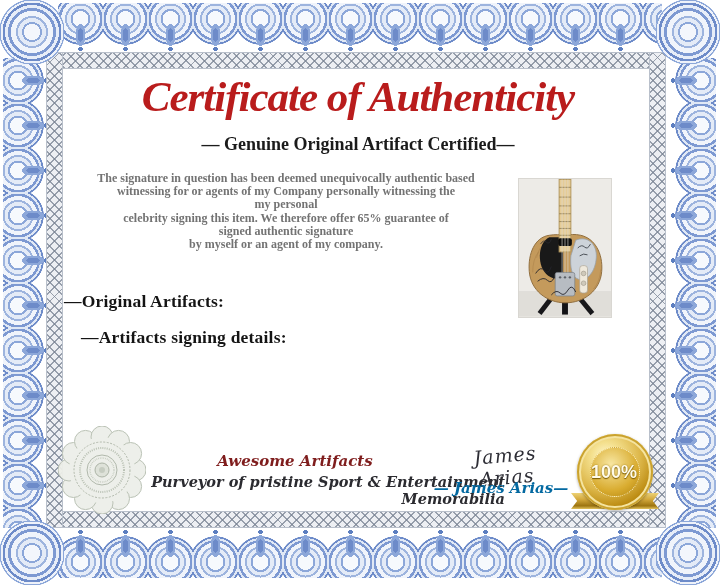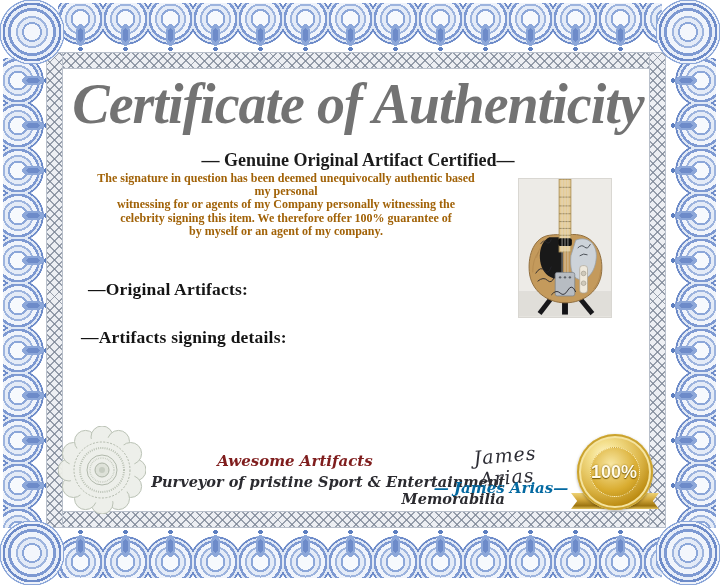--- a/index.html
+++ b/index.html
@@ -57,35 +57,35 @@
     background:
       radial-gradient(circle at 50% 50%, #f3f6fc 0 8px, #8ca7d9 8px 10px, #e4ebf7 10px 14px, #9db4de 14px 16px, #f0f4fb 16px 21px, var(--lace-blue,#7d99d2) 21px 24px, #e7edf8 24px 27px, #6d8bc9 27px 29.5px, #eef2fa 29.5px 31.5px, #8ca7d9 31.5px 32.5px, transparent 33px);
   }
   .corner-tl{left:0;top:0;} .corner-tr{left:656px;top:0;}
   .corner-bl{left:0;top:521px;} .corner-br{left:656px;top:521px;}
 
   
   .title{
     position:absolute;left:64px;top:72px;width:588px;text-align:center;
     font-family:"Liberation Serif",serif;font-style:italic;font-weight:bold;
-    font-size:56px;letter-spacing:-1px;color:#737373;
+    font-size:43px;letter-spacing:-1px;color:#b91c1c;
   }
   .subtitle{
-    position:absolute;left:64px;top:150px;width:588px;text-align:center;
+    position:absolute;left:64px;top:134px;width:588px;text-align:center;
     font-size:18px;font-weight:600;color:#1b1b1b;
   }
   .body-text{
     position:absolute;left:62px;top:172px;width:448px;text-align:center;
-    font-size:12px;font-weight:bold;line-height:13.2px;color:#a16207;
+    font-size:12px;font-weight:bold;line-height:13.2px;color:#737373;
   }
   .section-heading{
     position:absolute;left:64px;font-size:17.5px;font-weight:600;color:#141414;
     letter-spacing:.2px;
   }
-  .section-1{top:279px;padding-left:24px;} .section-2{top:327px;padding-left:17px;}
+  .section-1{top:291px;} .section-2{top:327px;padding-left:17px;}
 
   
   .photo{
     position:absolute;left:518px;top:178px;width:94px;height:140px;
     border:1px solid #d9d7d2;box-sizing:border-box;background:#edebe7;
   }
   .photo svg{display:block;width:100%;height:100%;}
 
   
   .seal{position:absolute;left:58px;top:426px;width:88px;height:88px;opacity:.95;}
@@ -149,23 +149,24 @@
 <div class="lat lat-right"></div>
 <div class="corner corner-tl"></div>
 <div class="corner corner-tr"></div>
 <div class="corner corner-bl"></div>
 <div class="corner corner-br"></div>
 
 <div class="title">Certificate of Authenticity</div>
 <div class="subtitle">— Genuine Original Artifact Certified—</div>
 <div class="body-text">
     <div>The signature in question has been deemed unequivocally authentic based</div>
+    <div>witnessing for or agents of my Company personally witnessing the</div>
     <div>my personal</div>
-    <div>witnessing for or agents of my Company personally witnessing the</div>
-    <div>celebrity signing this item. We therefore offer 100% guarantee of</div>
+    <div>celebrity signing this item. We therefore offer 65% guarantee of</div>
+    <div>signed authentic signature</div>
     <div>by myself or an agent of my company.</div>
   </div>
 <div class="section-heading section-1">—Original Artifacts:</div>
 <div class="section-heading section-2">—Artifacts signing details:</div>
 
 <div class="photo" role="img" aria-label="Signed natural-wood Telecaster-style electric guitar on a black stand">
   <svg viewBox="0 0 94 140">
     <rect width="94" height="140" fill="#edebe7"></rect>
     <rect y="114" width="94" height="26" fill="#e0ded9"></rect>
 

